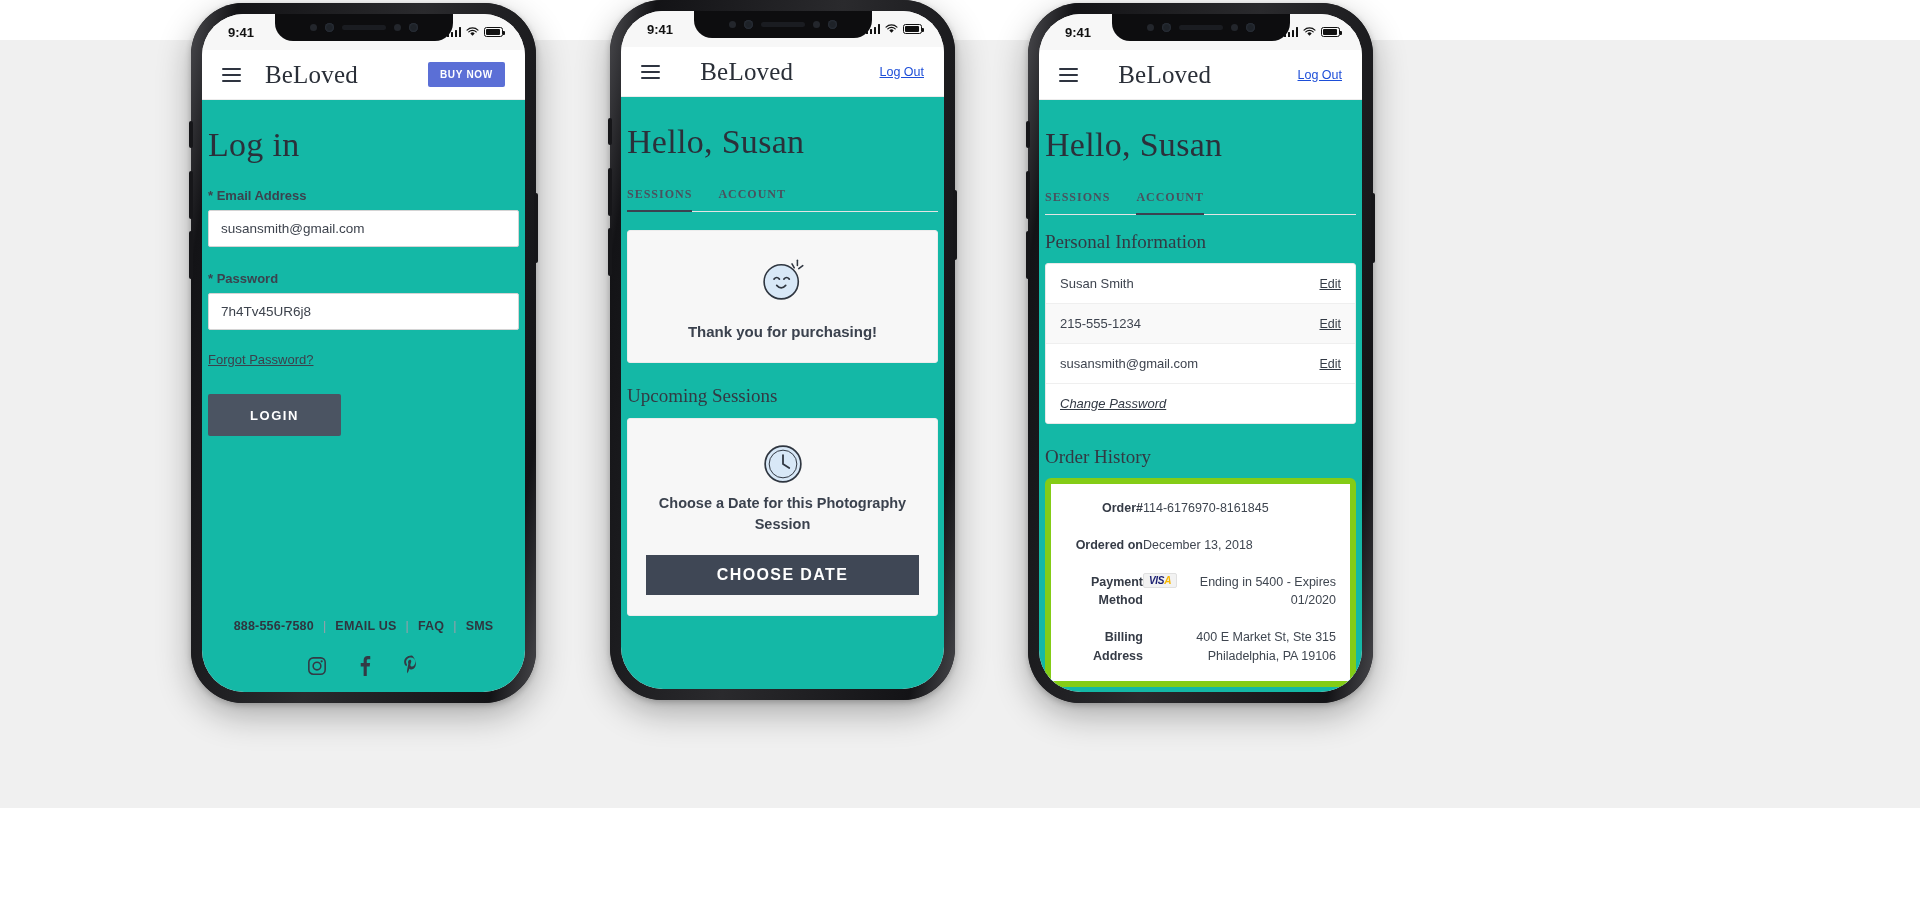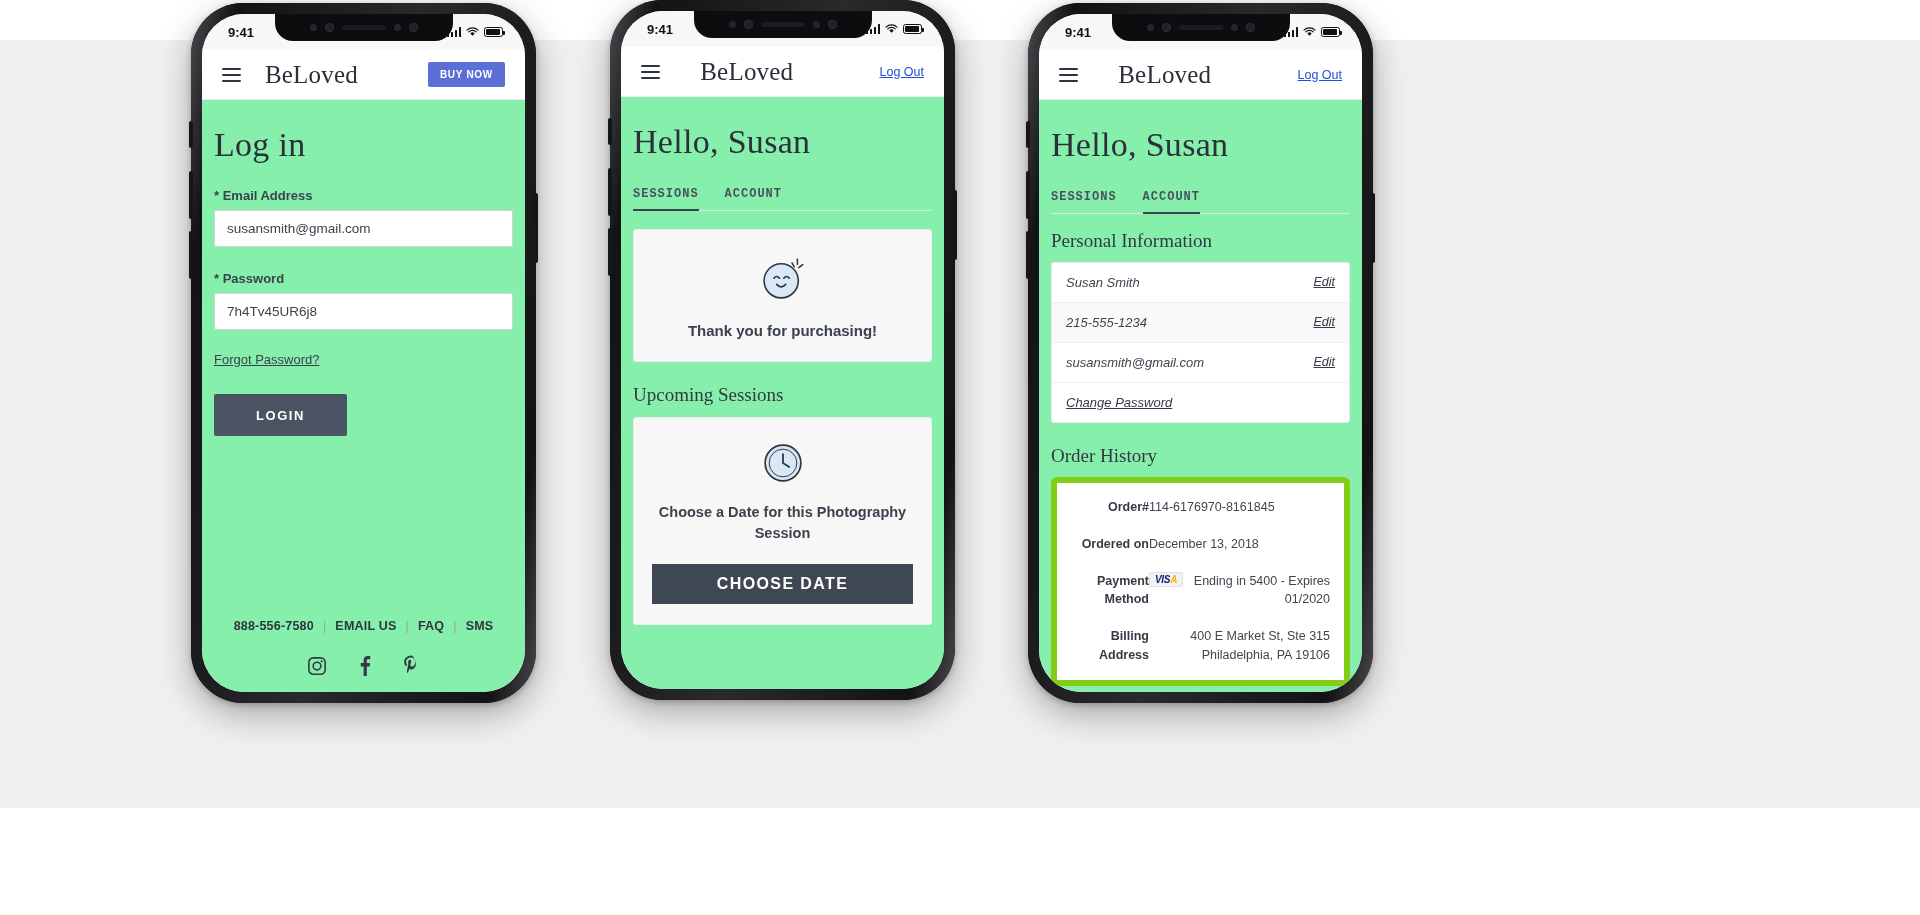--- a/index.html
+++ b/index.html
@@ -92,21 +92,21 @@
     background: #5b6fd6; color: #fff; border: none;
     font-size: 10px; font-weight: bold; letter-spacing: .7px;
     padding: 7px 12px; border-radius: 2px; cursor: pointer;
     font-family: "Liberation Sans", sans-serif;
   }
   .logout {
     font-size: 12.5px; color: #1d4ed8; text-decoration: underline;
     cursor: pointer;
   }
 
-  .screen-body { padding: 0 12px; background: #86efac; height: calc(100% - 86px); overflow: hidden; }
+  .screen-body { padding: 0 6px; background: #14b8a6; height: calc(100% - 86px); overflow: hidden; }
 
   .page-h1 {
     font-family: "Liberation Serif", serif;
     font-size: 34px; color: #2b303a; font-weight: normal;
     margin-top: 26px; letter-spacing: .3px;
   }
 
   
   .field-label { font-size: 13px; font-weight: bold; color: #3b424e; margin-top: 24px; margin-bottom: 7px; }
   .input {
@@ -135,56 +135,56 @@
   .f-links .sep { color: #9aa0aa; font-weight: normal; }
   .f-links span.lnk { cursor: pointer; }
   .f-social { display: flex; align-items: center; justify-content: center; gap: 28px; margin-top: 22px; }
   .f-social svg { cursor: pointer; }
 
   
   .tabs { display: flex; gap: 26px; margin-top: 26px; border-bottom: 1px solid #e4e4e4; }
   .tab {
     font-size: 12px; font-weight: bold; letter-spacing: 1px; color: #4a515e;
     padding-bottom: 9px; cursor: pointer; position: relative; background: none; border: none;
-    font-family: Liberation Mono, monospace;
+    font-family: Liberation Serif, serif;
   }
   .tab.active::after {
     content:""; position:absolute; left:0; right:0; bottom:-1px; height:2.5px; background:#3b4250;
   }
 
   
   .card {
     margin-top: 18px; background: #f7f7f7; border: 1px solid #ececec; border-radius: 3px;
     padding: 22px 18px; text-align: center;
   }
   .thanks-title { font-size: 15px; font-weight: bold; color: #3b424e; margin-top: 12px; }
   .thanks-body { font-size: 12.5px; color: #4b515c; line-height: 1.55; margin-top: 6px; padding: 0 4px; }
   .section-h {
     font-family: "Liberation Serif", serif;
     font-size: 19px; color: #333943; margin-top: 22px; font-weight: normal;
   }
   .card-plain {
     margin-top: 11px; background: #f7f7f7; border: 1px solid #ececec; border-radius: 3px;
     padding: 20px 18px; text-align: center;
   }
-  .choose-title { font-size: 14.5px; font-weight: bold; color: #3b424e; line-height: 1.45; margin-top: 10px; }
+  .choose-title { font-size: 14.5px; font-weight: bold; color: #3b424e; line-height: 1.45; }
   .choose-date-btn {
     margin-top: 20px; width: 100%; background: #3f4755; color: #fff; border: none;
     height: 40px; font-size: 16px; font-weight: bold; letter-spacing: 1.4px; cursor: pointer;
     font-family: "Liberation Sans", sans-serif;
   }
 
   
   .info-card {
     margin-top: 10px; border: 1px solid #e9e9e9; border-radius: 3px; background: #fff; overflow: hidden;
   }
   .info-row {
-    display: flex; align-items: flex-start; justify-content: space-between;
+    display: flex; align-items: center; justify-content: space-between;
     padding: 12px 14px; border-bottom: 1px solid #efefef;
-    font-size: 13px; color: #3e444f; font-style: italic;
+    font-size: 13px; color: #3e444f;
   }
   .info-row:nth-child(even) { background: #f9f9f9; }
   .info-row:last-child { border-bottom: none; }
   .edit-link { font-size: 12.5px; color: #333a45; text-decoration: underline; cursor: pointer; font-weight: 500; }
   .chg-pass {
     padding: 12px 14px; font-size: 13px; color: #333a45;
     text-decoration: underline; font-style: italic; cursor: pointer; background: #fff;
   }
 
   .order-card {

